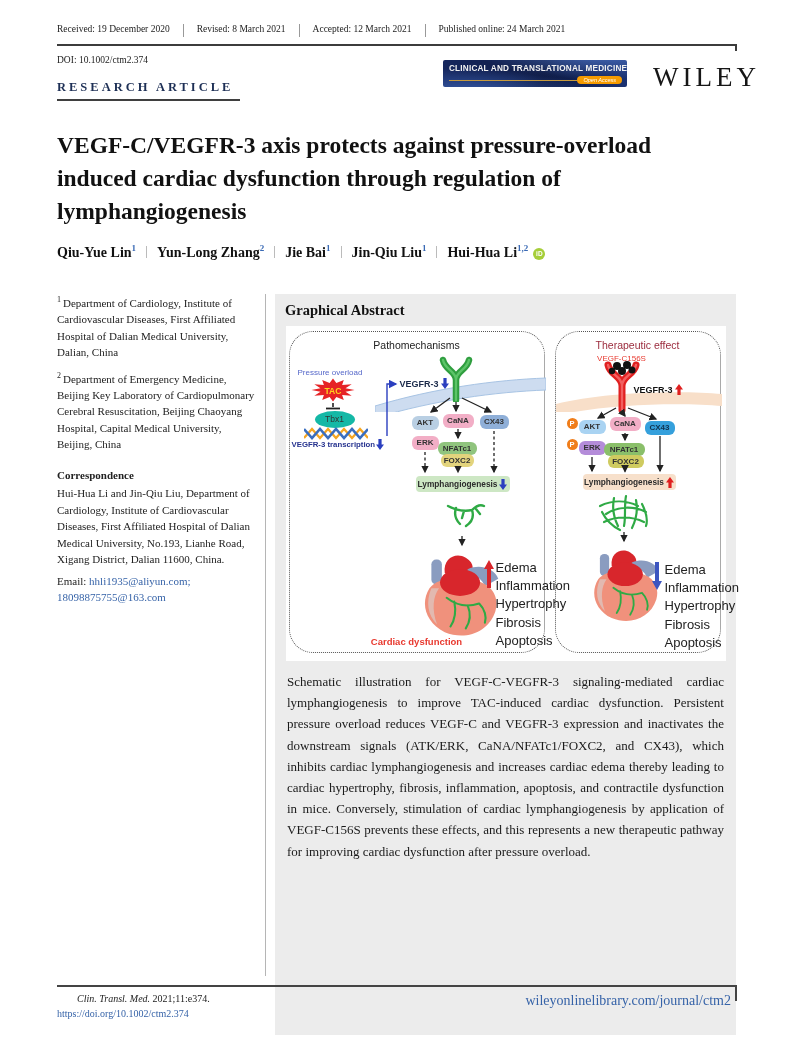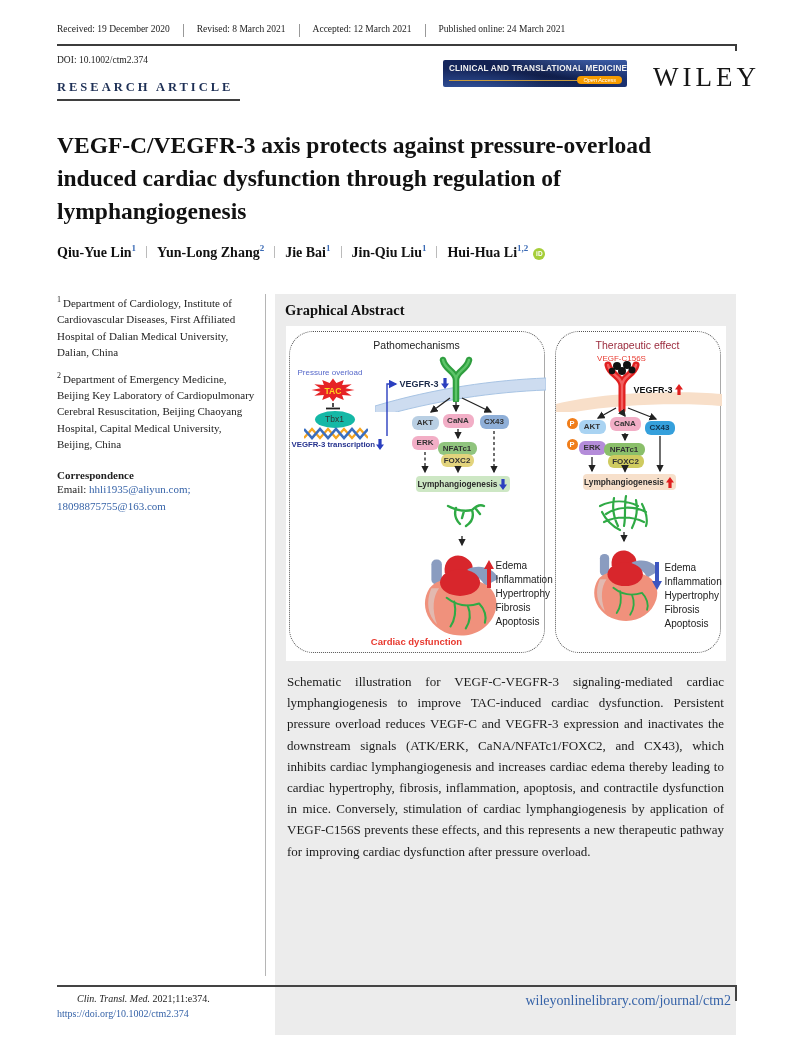--- a/index.html
+++ b/index.html
@@ -73,21 +73,21 @@
           color:#333; text-align:center; }
   .bx-akt-l { background:#b9cfe3; } .bx-cana { background:#f2aec6; } .bx-cx43-l { background:#8fafd8; }
   .bx-erk-l { background:#f2aec6; } .bx-nfat-l { background:#90c47e; } .bx-foxc2-l { background:#e3d47d; }
   .bx-akt-r { background:#a9d3f2; } .bx-cx43-r { background:#35a0dc; color:#10324e; }
   .bx-erk-r { background:#b48cd9; } .bx-nfat-r { background:#8abf6a; } .bx-foxc2-r { background:#cfcb60; }
   .lybox { position:absolute; height:16px; border-radius:4px; display:flex; align-items:center; justify-content:center;
            gap:2px; font-size:8.3px; font-weight:600; color:#2c2c2c; }
   .ly-l { background:#cde7c4; } .ly-r { background:#f7e0cb; }
   .pbadge { position:absolute; width:11px; height:11px; border-radius:50%; background:#f07d1a; color:#fff;
             font-size:7.5px; font-weight:700; line-height:11px; text-align:center; z-index:2; }
-  .fxlist { position:absolute; font-size:10px; line-height:1.4; color:#222; }
+  .fxlist { position:absolute; font-size:13px; line-height:1.4; color:#222; }
   .outcome { position:absolute; width:100%; text-align:center; font-size:9.5px; font-weight:600; color:#e8392f; line-height:1.25; }
   .mini-arrow { flex:0 0 auto; }
   .ovl { position:absolute; left:0; top:0; pointer-events:none; }
 
   
   .footrule { position:absolute; left:57px; top:985px; width:679px; height:2px; background:#444; }
   .foot-tick { position:absolute; left:735px; top:985px; width:2px; height:16px; background:#444; }
   .foot-cit { position:absolute; left:57px; top:993px; font-size:10px; color:#222; }
   .foot-cit .jn { font-style:italic;margin-left:20px; }
   .foot-doi { position:absolute; left:57px; top:1008px; font-size:10px; }
@@ -145,20 +145,21 @@
   <h1 class="title">VEGF-C/VEGFR-3 axis protects against pressure-overload induced cardiac dysfunction through regulation of lymphangiogenesis</h1>
 
   <div class="authors">
     <span class="author"><span>Qiu-Yue Lin</span><sup>1</sup></span><span class="asep"></span><span class="author"><span>Yun-Long Zhang</span><sup>2</sup></span><span class="asep"></span><span class="author"><span>Jie Bai</span><sup>1</sup></span><span class="asep"></span><span class="author"><span>Jin-Qiu Liu</span><sup>1</sup></span><span class="asep"></span><span class="author"><span>Hui-Hua Li</span><sup>1,2</sup></span><span class="orcid">iD</span>
   </div>
 
   <aside class="leftcol">
     <p><sup>1</sup><span>Department of Cardiology, Institute of Cardiovascular Diseases, First Affiliated Hospital of Dalian Medical University, Dalian, China</span></p>
     <p><sup>2</sup><span>Department of Emergency Medicine, Beijing Key Laboratory of Cardiopulmonary Cerebral Resuscitation, Beijing Chaoyang Hospital, Capital Medical University, Beijing, China</span></p>
     <div class="corr-head">Correspondence</div>
+    <p>Hui-Hua Li and Jin-Qiu Liu, Department of Cardiology, Institute of Cardiovascular Diseases, First Affiliated Hospital of Dalian Medical University, No.193, Lianhe Road, Xigang District, Dalian 11600, China.</p>
     <p style="margin-top:-4px">
       <span>Email:</span>
       <a href="#">hhli1935@aliyun.com;</a><br>
       <a href="#">18098875755@163.com</a>
     </p>
   </aside>
   <div class="coldivider"></div>
 
   <section class="graybox">
     <h2 class="ga-head">Graphical Abstract</h2>

